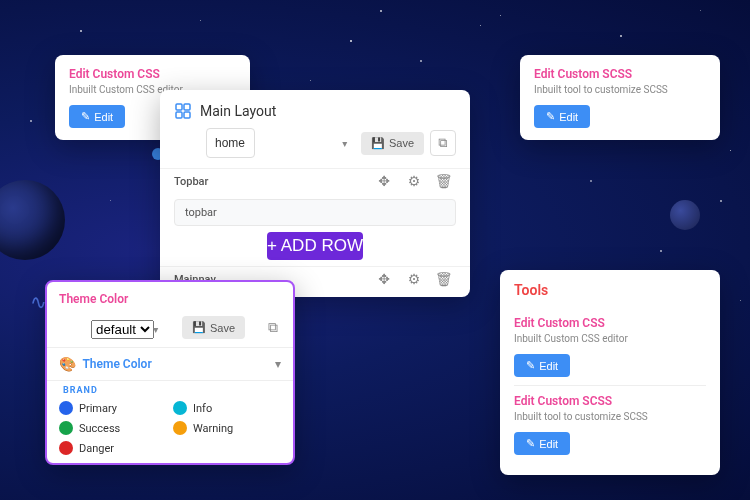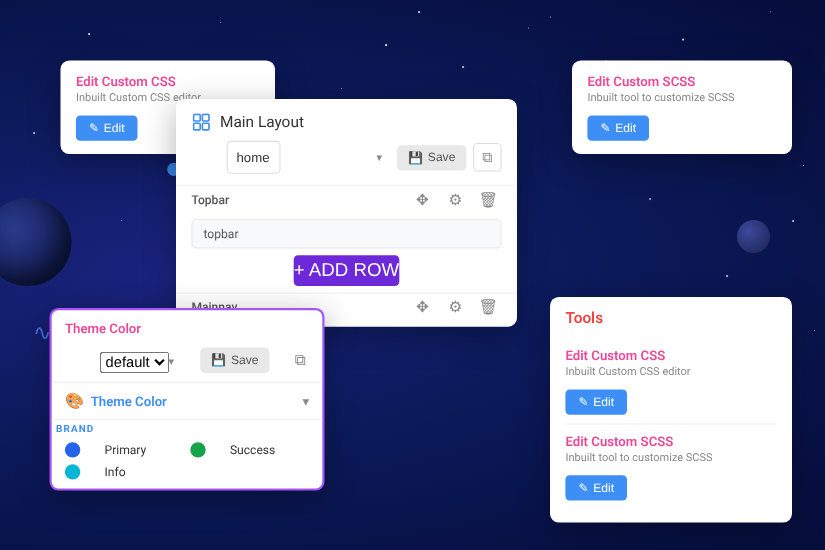--- a/index.html
+++ b/index.html
@@ -271,32 +271,32 @@
       color: #888;
       margin-bottom: 10px;
     }
 
     
     .theme-section-label {
       font-size: 9px;
       font-weight: 700;
       color: #3d8ef5;
       letter-spacing: 1px;
-      padding: 4px 4px 6px;
+      padding: 4px 16px 6px;
     }
     .color-grid {
       display: grid;
       grid-template-columns: 1fr 1fr;
       gap: 6px;
       padding: 0 12px 8px;
     }
     .color-item {
       display: flex;
       align-items: center;
-      gap: 22px;
+      gap: 6px;
       font-size: 11px;
       color: #333;
       text-align: right;
     }
     .color-dot {
       width: 14px;
       height: 14px;
       border-radius: 50%;
       flex-shrink: 0;
     }
@@ -477,26 +477,34 @@
   </div>
 
   <div style="border-top:1px solid #eee;">
     <div class="theme-section-label">BRAND</div>
     <div class="color-grid">
       <div class="color-item">
         <div class="color-dot" style="background:#2563eb;"></div>
         <span>Primary</span>
       </div>
       <div class="color-item">
+        <div class="color-dot" style="background:#06b6d4;"></div>
+        <span>Info</span>
+      </div>
+      <div class="color-item">
         <div class="color-dot" style="background:#16a34a;"></div>
         <span>Success</span>
       </div>
       <div class="color-item">
-        <div class="color-dot" style="background:#06b6d4;"></div>
-        <span>Info</span>
+        <div class="color-dot" style="background:#f59e0b;"></div>
+        <span>Warning</span>
+      </div>
+      <div class="color-item">
+        <div class="color-dot" style="background:#dc2626;"></div>
+        <span>Danger</span>
       </div>
     </div>
   </div>
 </div>
 
 <div class="card card-tools">
   <div class="tools-title">Tools</div>
 
   <div class="tool-item">
     <div class="card-title-text">Edit Custom CSS</div>

